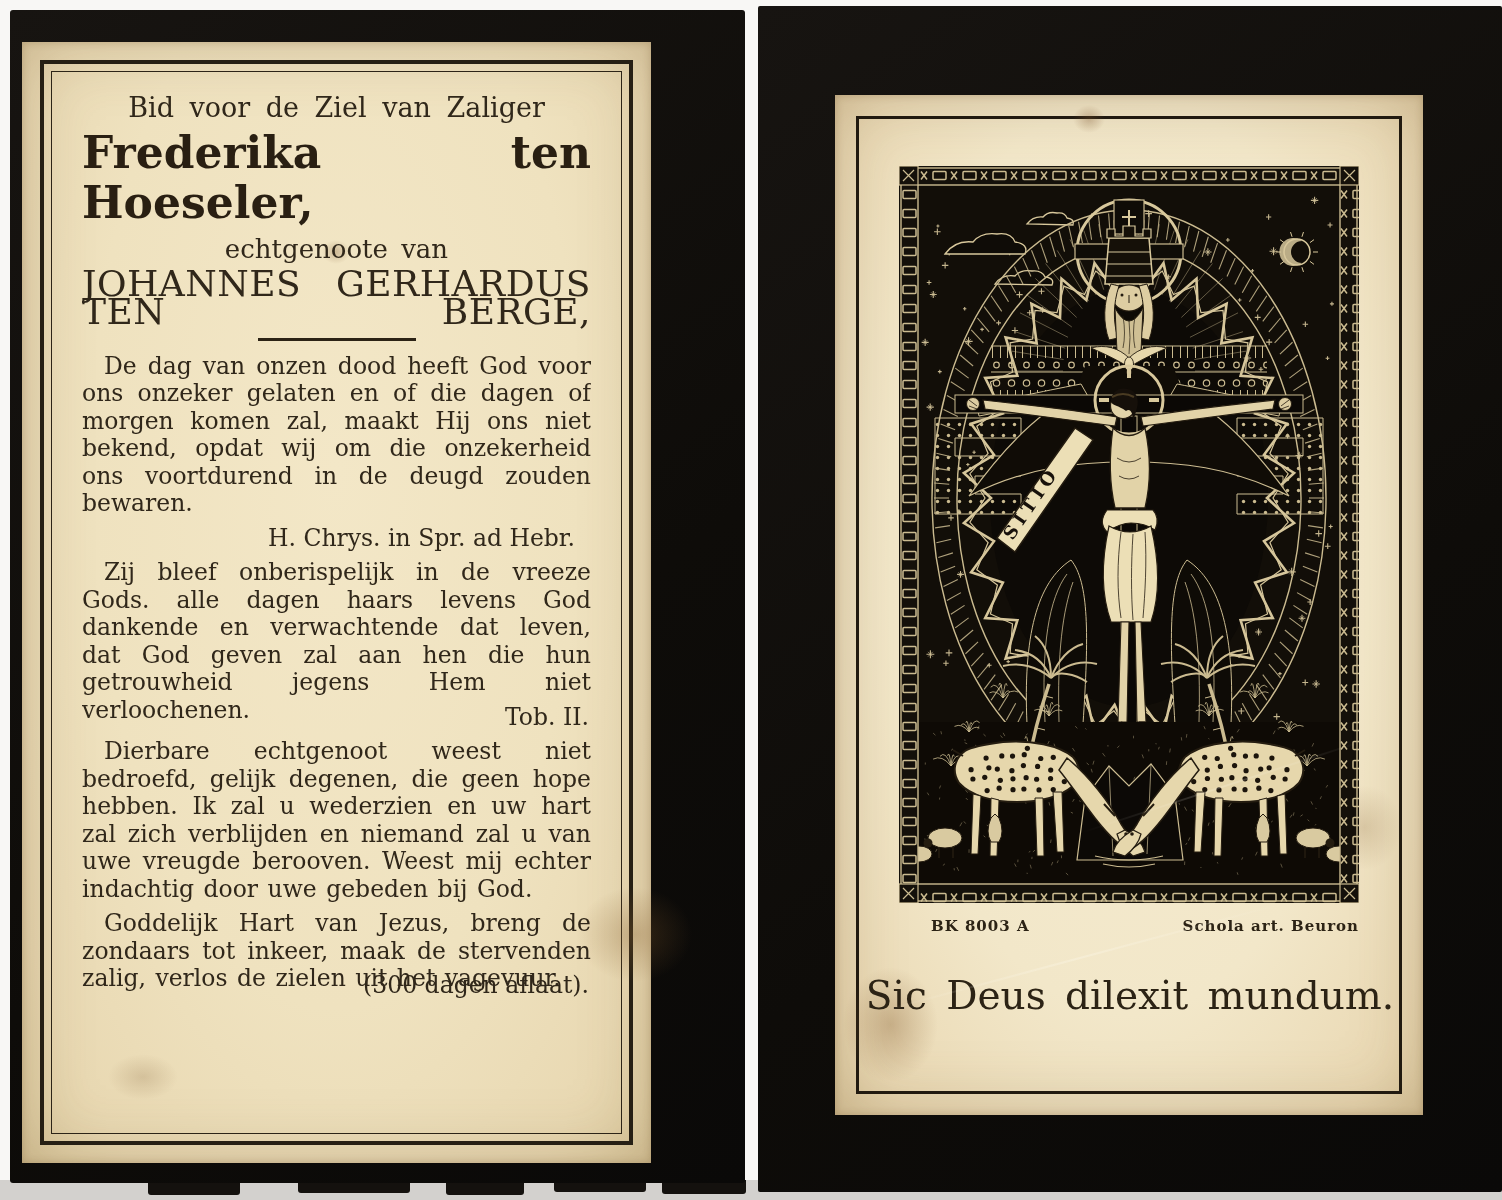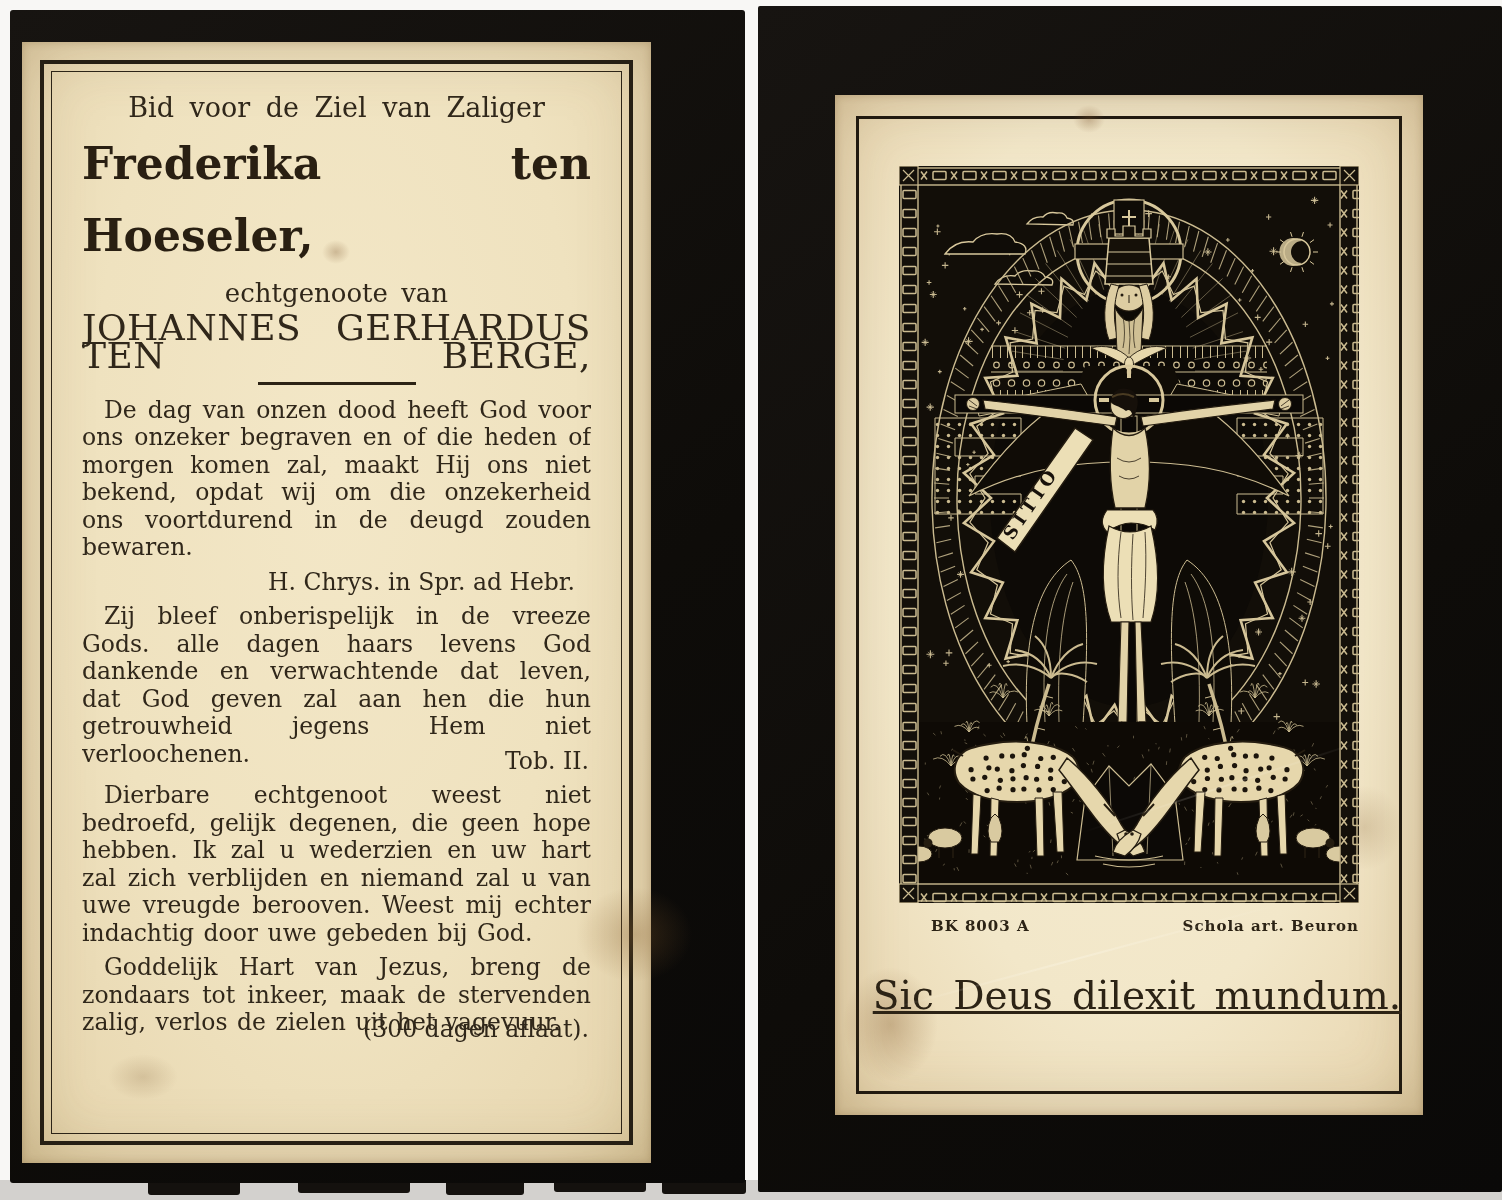--- a/index.html
+++ b/index.html
@@ -25,39 +25,39 @@
   .rule-outer{position:absolute;left:18px;top:18px;right:18px;bottom:18px;border:4px solid #261f14;}
   .rule-inner{position:absolute;left:29px;top:29px;right:29px;bottom:29px;border:1.5px solid #2c2417;}
   .rule-single{position:absolute;left:21px;top:21px;right:21px;bottom:21px;border:3px solid #211a10;}
 
   .stain{position:absolute;pointer-events:none;border-radius:50%;}
 
   
   .content{position:absolute;left:60px;top:52px;width:509px;height:1052px;overflow:hidden;
            color:#30271a;font-size:23.5px;line-height:27.5px;}
   .intro{text-align:center;font-size:27px;word-spacing:7px;margin:0 0 6px 0;}
-  .name{font-size:44px;line-height:72px;font-weight:bold;margin:0 0 8px 0;color:#291f12;
+  .name{font-size:44px;line-height:50px;font-weight:bold;margin:0 0 8px 0;color:#291f12;
         text-align:justify;text-align-last:justify;}
   .relation{text-align:center;font-size:26px;word-spacing:5px;margin:0 0 7px 0;}
   .spouse{font-size:36px;letter-spacing:.5px;margin:0 0 10px 0;text-align:justify;text-align-last:justify;}
   .para{margin:0 0 7px 0;text-align:justify;word-spacing:2px;}
   .bio{margin-bottom:2px;text-align:justify;text-align-last:center;word-spacing:2px;}
   .indent{text-indent:22px;}
   .divider{width:158px;height:2.5px;background:#2c2315;margin:13px auto 12px auto;}
   .q-src{text-align:right;padding-right:16px;margin:0 0 7px 0;}
   .pull{margin-top:-27.5px;padding-right:2px;}
 
   
   .engraving{position:absolute;left:64px;top:71px;width:460px;height:737px;}
   .engraving svg{display:block;}
   .plate-row{position:absolute;left:0;top:822px;width:100%;display:flex;justify-content:space-between;
       padding:0 64px 0 96px;box-sizing:border-box;
       font-size:15px;font-weight:bold;color:#2c2315;letter-spacing:1px;}
-  .sic{position:absolute;left:8px;top:878px;width:100%;text-align:center;font-size:39px;color:#2c2315;
-      word-spacing:7px;text-decoration:underline;}
+  .sic{position:absolute;left:1px;top:878px;width:100%;text-align:center;font-size:39px;color:#2c2315;
+      word-spacing:7px;}
   .crease{position:absolute;height:2px;pointer-events:none;
       background:linear-gradient(to right,rgba(255,252,240,0),rgba(255,252,242,.55),rgba(255,252,240,0));}
 </style>
 </head>
 <body>
 
 <div class="stage">
 
   <div class="bottom-strip">
     <div class="blob" style="left:148px;width:92px;"></div>
@@ -75,21 +75,21 @@
       <div class="stain" style="left:555px;top:845px;width:115px;height:95px;background:radial-gradient(closest-side,rgba(133,94,45,.32),rgba(133,94,45,0));"></div>
       <div class="stain" style="left:300px;top:198px;width:28px;height:24px;background:radial-gradient(closest-side,rgba(120,80,40,.3),rgba(120,80,40,0));"></div>
       <div class="stain" style="left:86px;top:1012px;width:70px;height:46px;background:radial-gradient(closest-side,rgba(120,85,45,.2),rgba(120,85,45,0));"></div>
 
       <div class="content">
         <div class="intro">Bid voor de Ziel van Zaliger</div>
         <h1 class="name">Frederika ten Hoeseler,</h1>
         <div class="relation">echtgenoote van</div>
         <div class="spouse">JOHANNES GERHARDUS TEN BERGE,</div>
         <div class="divider"></div>
-        <p class="para indent">De dag van onzen dood heeft God voor ons onzeker begraven en of die heden of morgen komen zal, maakt Hij ons niet bekend, opdat wij om die onzekerheid ons voortdurend in de deugd zouden bewaren.</p>
+        <p class="para indent">De dag van onzen dood heeft God voor ons onzeker gelaten en of die dagen of morgen komen zal, maakt Hij ons niet bekend, opdat wij om die onzekerheid ons voortdurend in de deugd zouden bewaren.</p>
         <div class="q-src">H. Chrys. in Spr. ad Hebr.</div>
         <p class="para indent">Zij bleef onberispelijk in de vreeze Gods. alle dagen haars levens God dankende en verwachtende dat leven, dat God geven zal aan hen die hun getrouwheid jegens Hem niet verloochenen.</p>
         <div class="q-src pull">Tob. II.</div>
         <p class="para indent">Dierbare echtgenoot weest niet bedroefd, gelijk degenen, die geen hope hebben. Ik zal u wederzien en uw hart zal zich verblijden en niemand zal u van uwe vreugde berooven. Weest mij echter indachtig door uwe gebeden bij God.</p>
         <p class="para indent">Goddelijk Hart van Jezus, breng de zondaars tot inkeer, maak de stervenden zalig, verlos de zielen uit het vagevuur.</p>
         <div class="q-src pull">(300 dagen aflaat).</div>
 
       </div>
     </div>
   </div>

